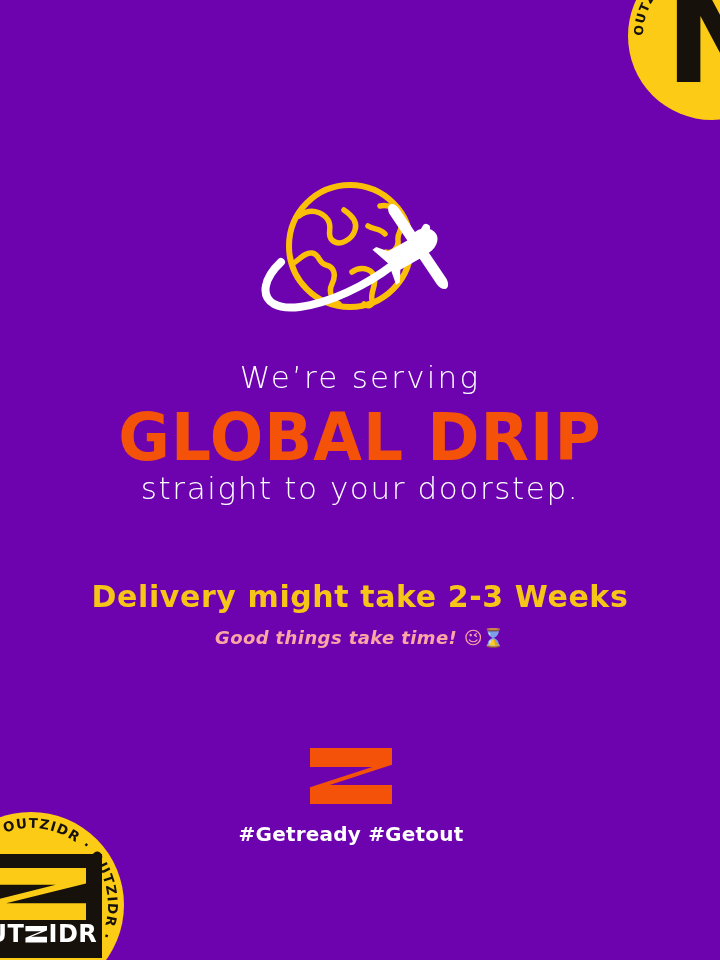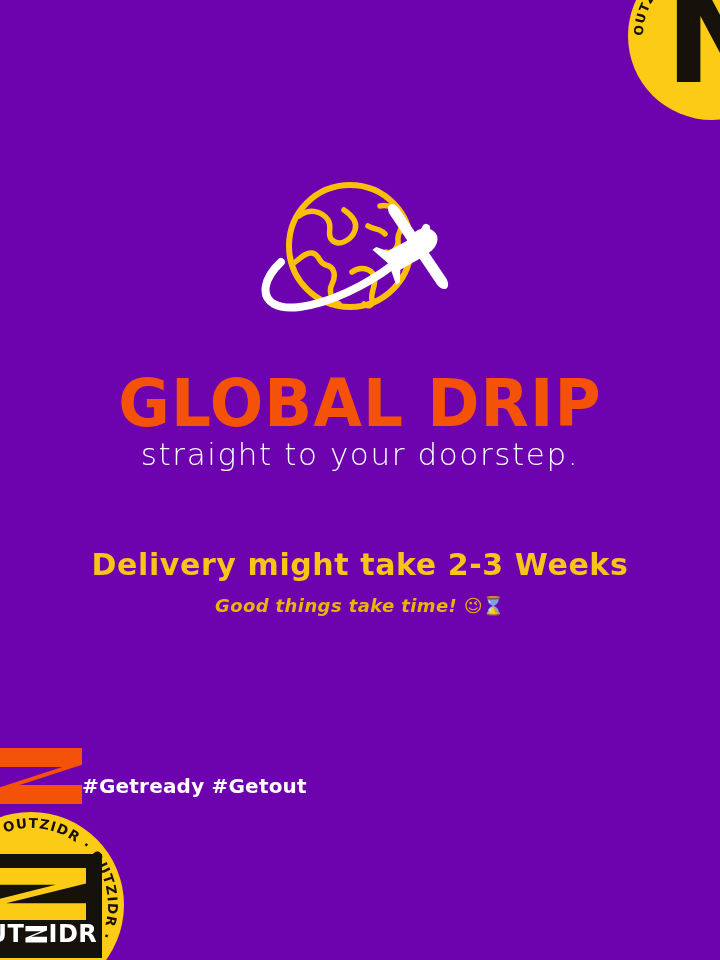--- a/index.html
+++ b/index.html
@@ -166,46 +166,47 @@
     top: 548px;
     text-align: center;
   }
   .delivery-main {
     font-family: "DejaVu Sans", sans-serif;
     font-weight: 700;
     font-size: 30px;
     letter-spacing: 0.6px;
     color: #F5C518;
     line-height: 1.15;
+    margin-top: 32px;
   }
   .delivery-sub {
     font-family: "DejaVu Sans", sans-serif;
     font-weight: 700;
     font-style: italic;
     font-size: 18px;
     letter-spacing: 0.4px;
-    color: #eab308;
+    color: #fca5a5;
     margin-top: 12px;
     line-height: 1.2;
     text-align: center;
   }
   .delivery-sub .emoji {
     font-style: normal;
     font-weight: 400;
     letter-spacing: 0;
   }
 
   
   .footer-block {
     position: absolute;
     left: 0;
     right: 18px;
     top: 748px;
     display: flex;
-    flex-direction: row;
+    flex-direction: column;
     align-items: center;
   }
   .logo-z {
     width: 82px;
     height: 56px;
     background: #F45208;
     clip-path: polygon(0% 0%, 100% 0%, 100% 30%, 24% 66%, 100% 66%, 100% 100%, 0% 100%, 0% 70%, 76% 34%, 0% 34%);
   }
   .hashtags {
     margin-top: 20px;
@@ -254,20 +255,21 @@
       <g transform="translate(178,62) rotate(-34)" fill="#FFFFFF">
         <path d="M0,0 C2,-9 8,-14 14,-14 C20,-14 25,-9 27,0 L27,4
                  L60,4 C66,4 70,7 70,10 C70,13 66,16 60,16 L27,16
                  L25,40 L36,48 L36,53 L13,47 L-10,53 L-10,48 L1,40 L3,16
                  L-30,16 C-36,16 -40,13 -40,10 C-40,7 -36,4 -30,4 L0,4 Z" transform="rotate(90) scale(0.92)"></path>
       </g>
     </svg>
   </div>
 
   <div class="headline-block">
+    <div class="kicker">We’re serving</div>
     <div class="bigline">GLOBAL DRIP</div>
     <div class="subline">straight to your doorstep.</div>
   </div>
 
   <div class="delivery-block">
     <div class="delivery-main">Delivery might take 2-3 Weeks</div>
     <div class="delivery-sub">
       <span>Good things take time!</span>
       <span class="emoji">😉⌛</span>
     </div>

